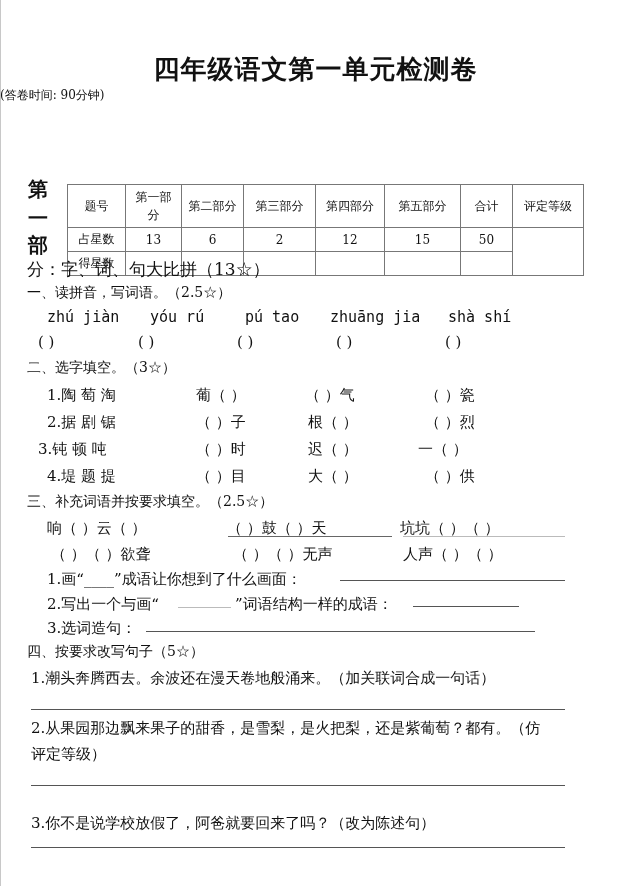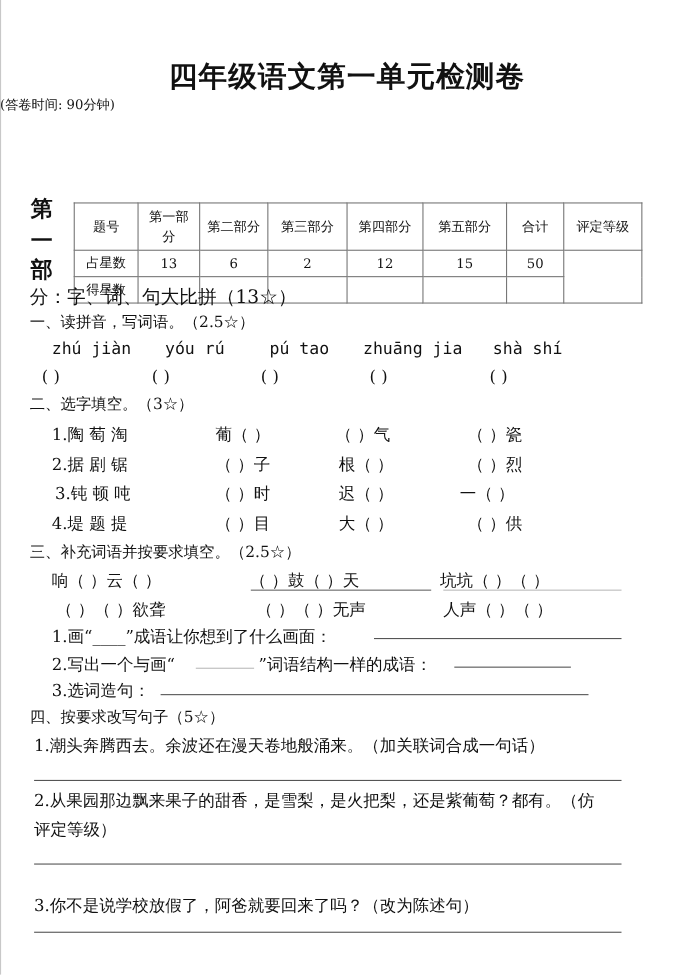--- a/index.html
+++ b/index.html
@@ -95,21 +95,21 @@
 <div class="abs row" style="left:47px; top:386px">1.陶  萄  淘</div>
 <div class="abs row" style="left:196px; top:386px">葡（      ）</div>
 <div class="abs row" style="left:305px; top:386px">（      ）气</div>
 <div class="abs row" style="left:425px; top:386px">（      ）瓷</div>
 
 <div class="abs row" style="left:47px; top:413px">2.据  剧  锯</div>
 <div class="abs row" style="left:196px; top:413px">（      ）子</div>
 <div class="abs row" style="left:308px; top:413px">根（      ）</div>
 <div class="abs row" style="left:425px; top:413px">（      ）烈</div>
 
-<div class="abs row" style="left:50px; top:440px">3.钝  顿  吨</div>
+<div class="abs row" style="left:38px; top:440px">3.钝  顿  吨</div>
 <div class="abs row" style="left:196px; top:440px">（      ）时</div>
 <div class="abs row" style="left:308px; top:440px">迟（      ）</div>
 <div class="abs row" style="left:418px; top:440px">一（      ）</div>
 
 <div class="abs row" style="left:47px; top:467px">4.堤  题  提</div>
 <div class="abs row" style="left:196px; top:467px">（      ）目</div>
 <div class="abs row" style="left:308px; top:467px">大（      ）</div>
 <div class="abs row" style="left:425px; top:467px">（      ）供</div>
 
 <div class="abs h" style="top:493px">三、补充词语并按要求填空。（2.5☆）</div>

